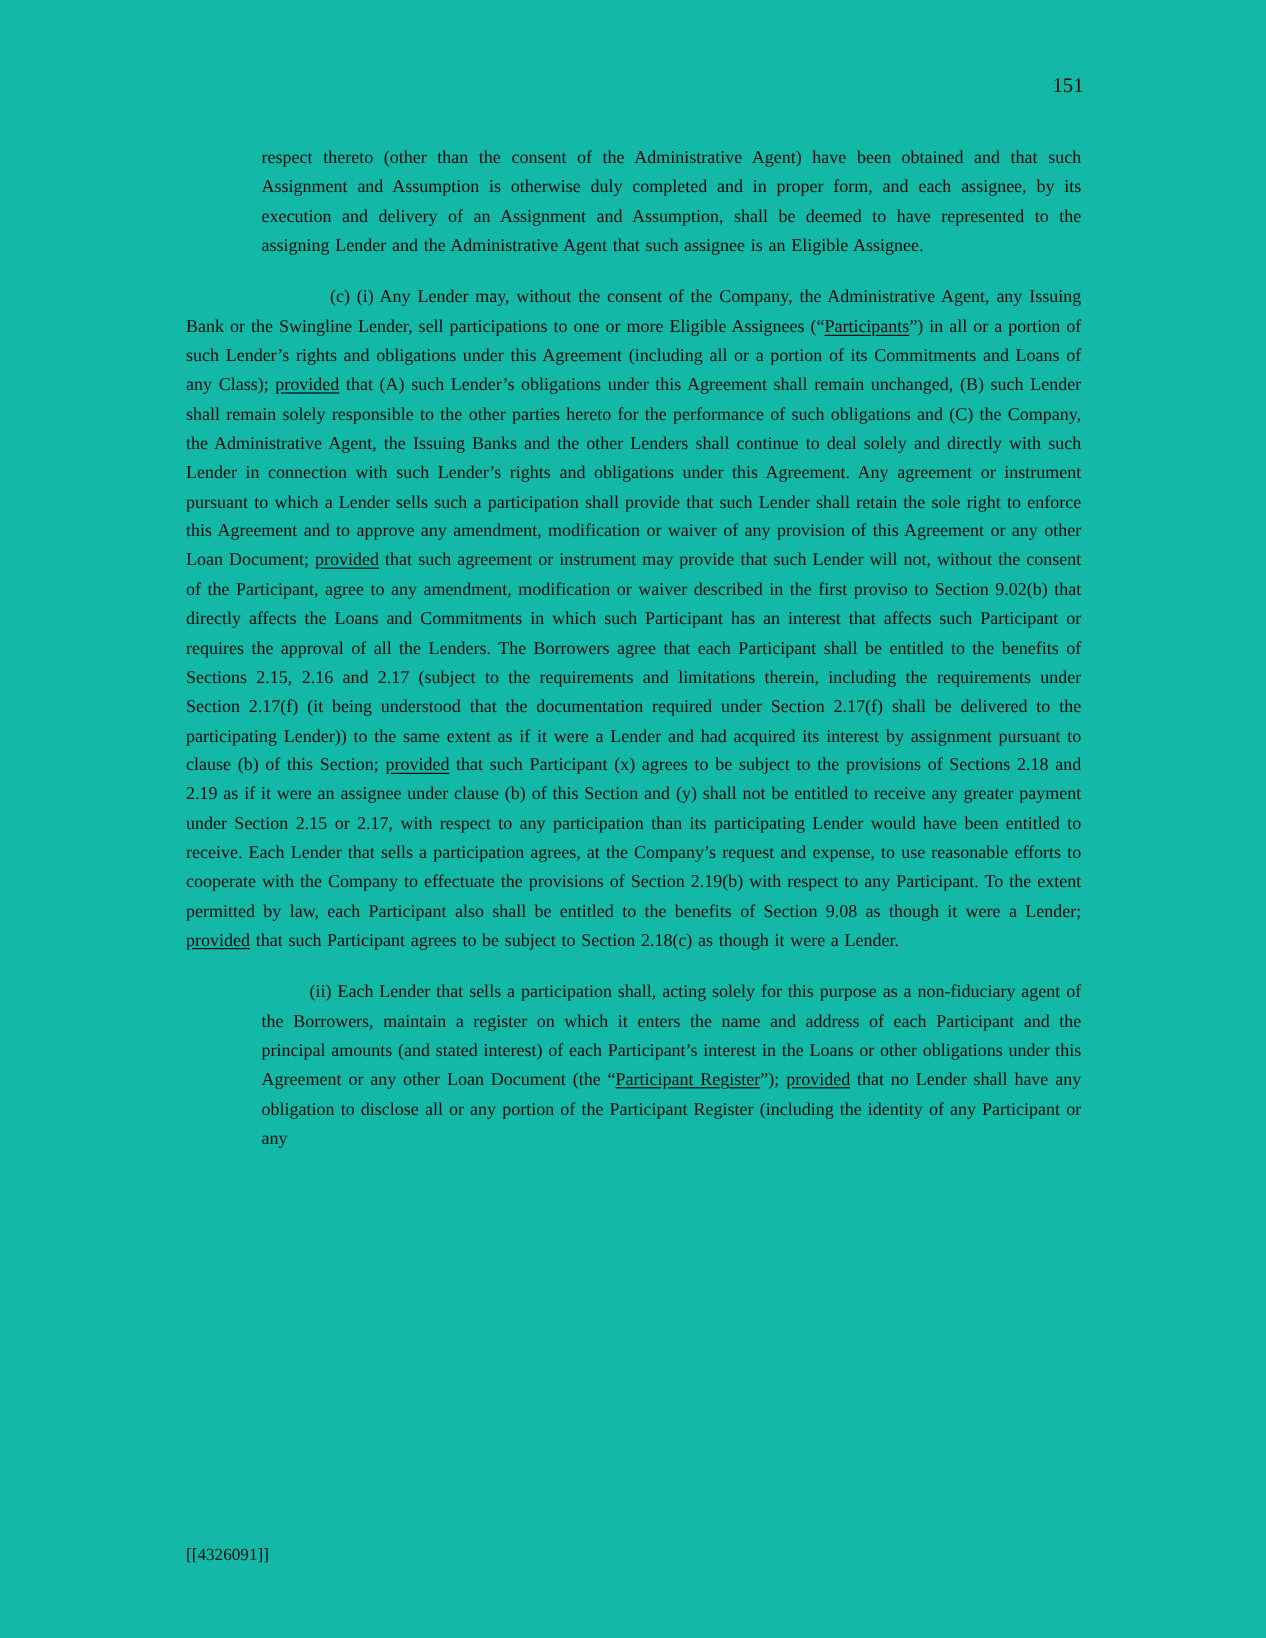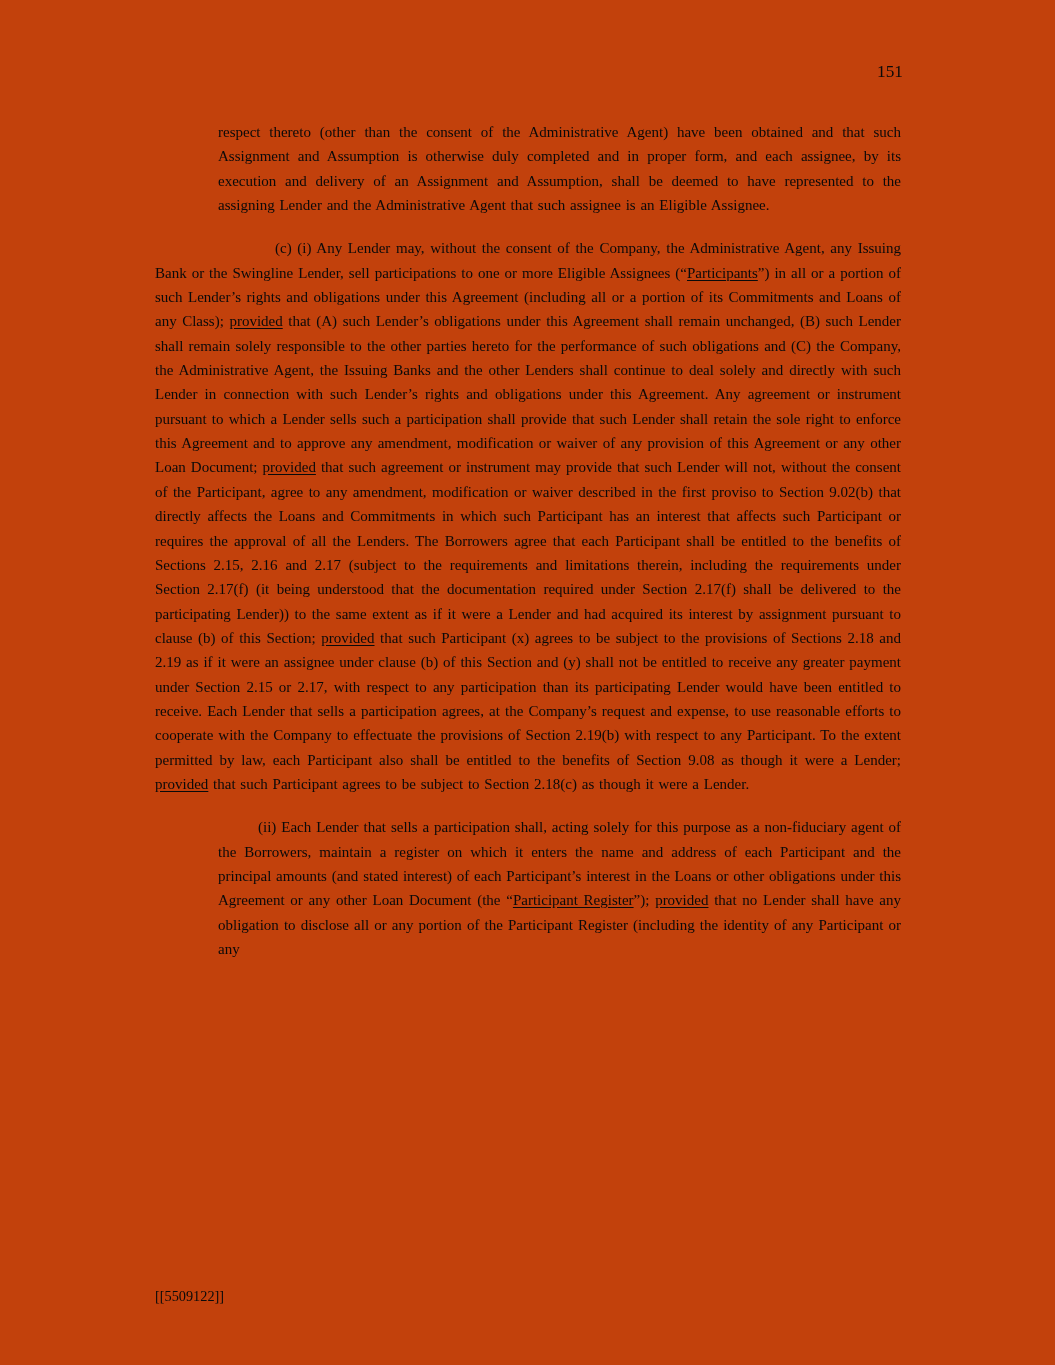--- a/index.html
+++ b/index.html
@@ -4,21 +4,21 @@
 <style>
   html, body {
     margin: 0;
     padding: 0;
     background: #ffffff;
   }
   .page {
     position: relative;
     width: 1055px;
     height: 1365px;
-    background: #c2410c;
+    background: #14b8a6;
     color: #0a0a0a;
     font-family: "Liberation Serif", "DejaVu Serif", serif;
     overflow: hidden;
   }
   .page-number {
     position: absolute;
     top: 60px;
     right: 152px;
     font-size: 17.3px;
     line-height: 24px;
@@ -69,15 +69,15 @@
   <div class="page-number">151</div>
 
   <div class="content">
     <p class="para block"><span>respect thereto (other than the consent of the Administrative Agent) have been obtained and that such Assignment and Assumption is otherwise duly completed and in proper form, and each assignee, by its execution and delivery of an Assignment and Assumption, shall be deemed to have represented to the assigning Lender and the Administrative Agent that such assignee is an Eligible Assignee.</span></p>
 
     <p class="para indent-deep"><span>(c) (i) Any Lender may, without the consent of the Company, the Administrative Agent, any Issuing Bank or the Swingline Lender, sell participations to one or more Eligible Assignees (“</span><span class="u">Participants</span><span>”) in all or a portion of such Lender’s rights and obligations under this Agreement (including all or a portion of its Commitments and Loans of any Class); </span><span class="u">provided</span><span> that (A) such Lender’s obligations under this Agreement shall remain unchanged, (B) such Lender shall remain solely responsible to the other parties hereto for the performance of such obligations and (C) the Company, the Administrative Agent, the Issuing Banks and the other Lenders shall continue to deal solely and directly with such Lender in connection with such Lender’s rights and obligations under this Agreement.  Any agreement or instrument pursuant to which a Lender sells such a participation shall provide that such Lender shall retain the sole right to enforce this Agreement and to approve any amendment, modification or waiver of any provision of this Agreement or any other Loan Document; </span><span class="u">provided</span><span> that such agreement or instrument may provide that such Lender will not, without the consent of the Participant, agree to any amendment, modification or waiver described in the first proviso to Section 9.02(b) that directly affects the Loans and Commitments in which such Participant has an interest that affects such Participant or requires the approval of all the Lenders.  The Borrowers agree that each Participant shall be entitled to the benefits of Sections 2.15, 2.16 and 2.17 (subject to the requirements and limitations therein, including the requirements under Section 2.17(f) (it being understood that the documentation required under Section 2.17(f) shall be delivered to the participating Lender)) to the same extent as if it were a Lender and had acquired its interest by assignment pursuant to clause (b) of this Section; </span><span class="u">provided</span><span> that such Participant (x) agrees to be subject to the provisions of Sections 2.18 and 2.19 as if it were an assignee under clause (b) of this Section and (y) shall not be entitled to receive any greater payment under Section 2.15 or 2.17, with respect to any participation than its participating Lender would have been entitled to receive.  Each Lender that sells a participation agrees, at the Company’s request and expense, to use reasonable efforts to cooperate with the Company to effectuate the provisions of Section 2.19(b) with respect to any Participant.  To the extent permitted by law, each Participant also shall be entitled to the benefits of Section 9.08 as though it were a Lender; </span><span class="u">provided</span><span> that such Participant agrees to be subject to Section 2.18(c) as though it were a Lender.</span></p>
 
     <p class="para block indent-first"><span>(ii) Each Lender that sells a participation shall, acting solely for this purpose as a non-fiduciary agent of the Borrowers, maintain a register on which it enters the name and address of each Participant and the principal amounts (and stated interest) of each Participant’s interest in the Loans or other obligations under this Agreement or any other Loan Document (the “</span><span class="u">Participant Register</span><span>”); </span><span class="u">provided</span><span> that no Lender shall have any obligation to disclose all or any portion of the Participant Register (including the identity of any Participant or any</span></p>
   </div>
 
-  <div class="footer-id">[[5509122]]</div>
+  <div class="footer-id">[[4326091]]</div>
 
 </div>
 
 </body></html>

